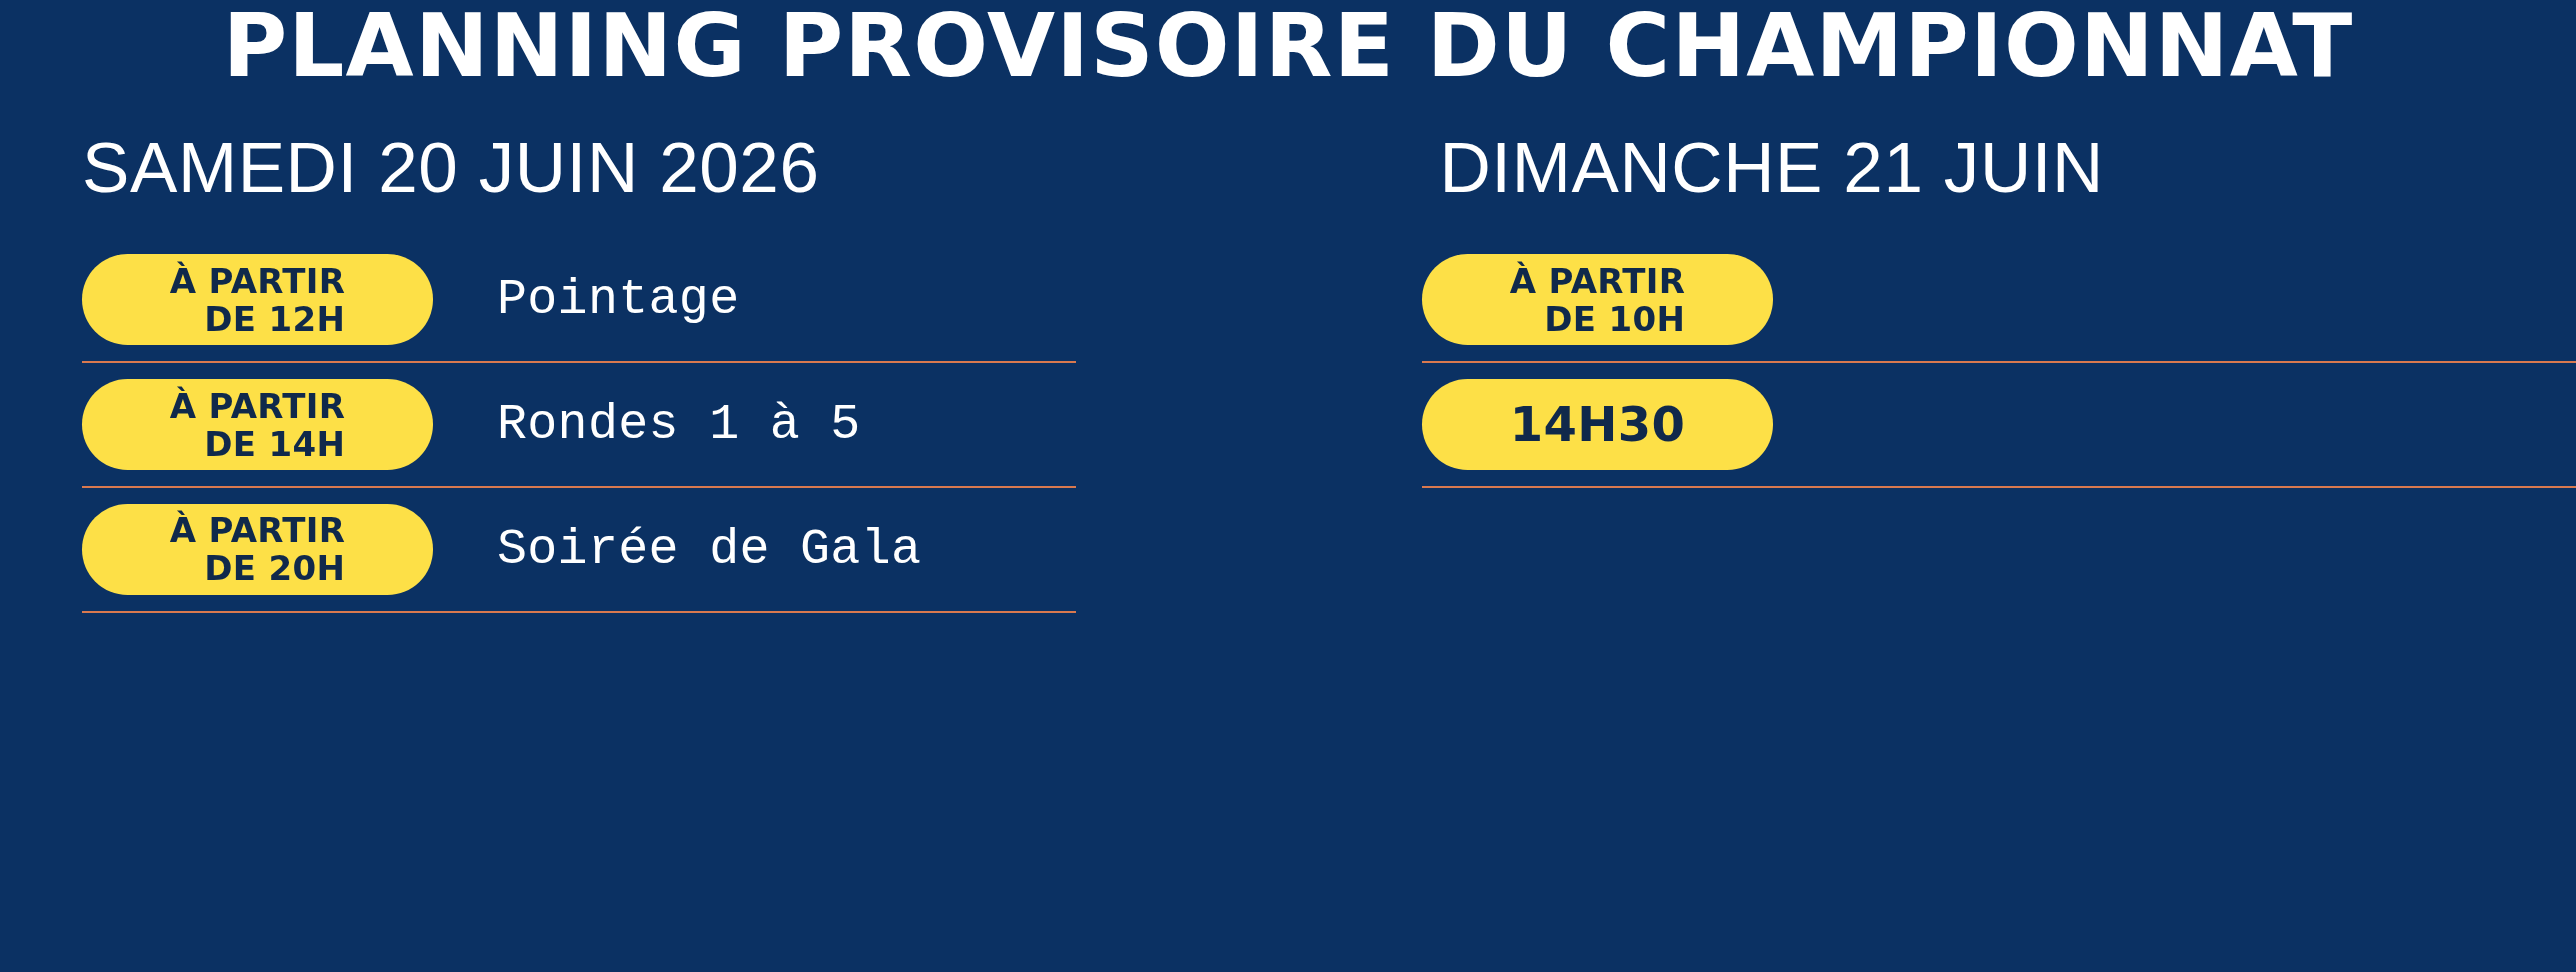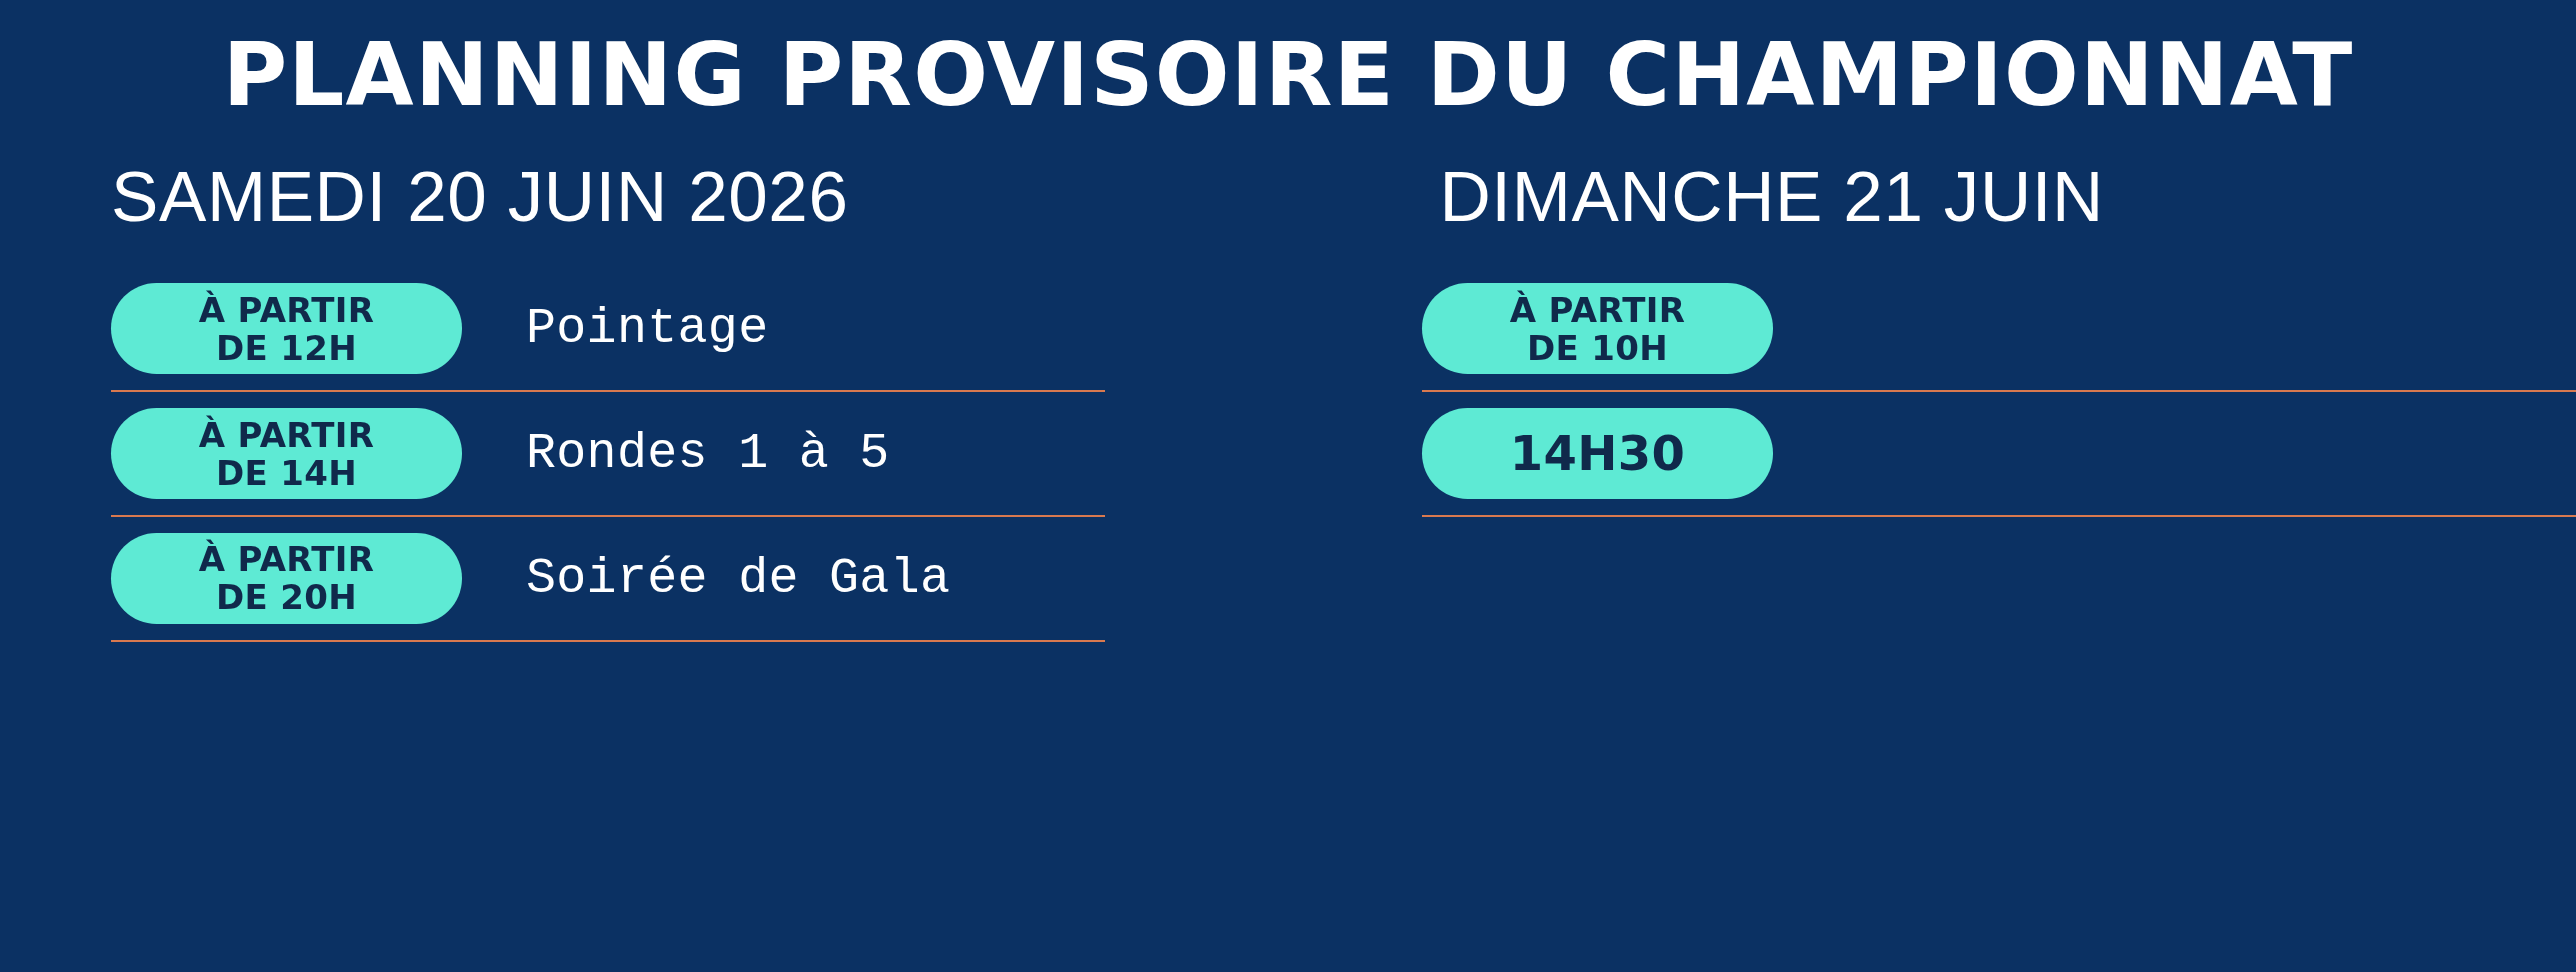--- a/index.html
+++ b/index.html
@@ -19,35 +19,34 @@
     height: 972px;
     box-sizing: border-box;
   }
   .main-title {
     text-align: center;
     color: #ffffff;
     font-family: "DejaVu Sans", sans-serif;
     font-weight: bold;
     font-size: 88px;
     letter-spacing: 1.2px;
-    padding-top: 29px;
     line-height: 1.05;
     white-space: nowrap;
   }
   .columns {
     display: flex;
     flex-direction: row;
     margin-top: 35px;
   }
   .col {
     box-sizing: border-box;
   }
   .col-left {
     width: 1287px;
-    padding-left: 111px;
+    padding-left: 82px;
   }
   .col-right {
     width: 1287px;
     padding-left: 135px;
   }
   .day-title {
     color: #ffffff;
     font-family: "Liberation Sans", sans-serif;
     font-weight: normal;
     font-size: 71px;
@@ -68,28 +67,28 @@
     display: flex;
     align-items: center;
     height: 123px;
   }
   .row-divider {
     height: 1.8px;
     background: #d9794f;
     width: 100%;
   }
   .pill {
-    background: #5eead4;
+    background: #fde047;
     color: #10294b;
     border-radius: 58px;
     font-family: "DejaVu Sans", sans-serif;
     font-weight: bold;
     font-size: 34px;
     line-height: 1.12;
-    text-align: center;
+    text-align: right;
     display: flex;
     align-items: center;
     justify-content: center;
     flex: 0 0 auto;
     width: 351px;
     height: 91px;
     letter-spacing: 0.3px;
   }
   .pill span {
     display: block;

